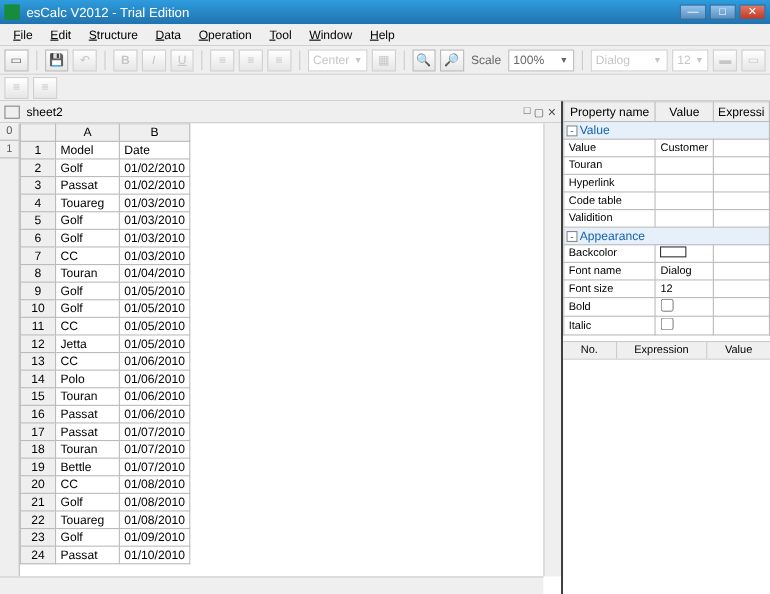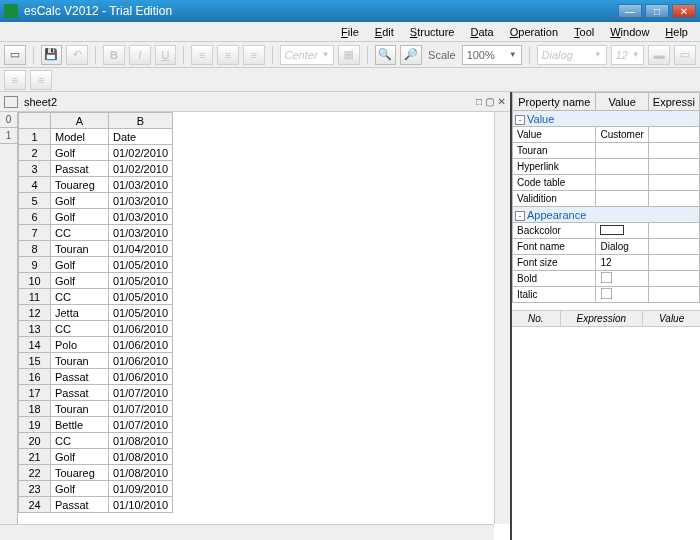--- a/index.html
+++ b/index.html
@@ -3,29 +3,29 @@
 <meta charset="utf-8">
 <style>
 * { box-sizing: border-box; margin: 0; padding: 0; font-family: Arial, sans-serif; font-size: 11px; }
 body { background: #fff; width: 700px; height: 540px; overflow: hidden; }
 .titlebar { height: 22px; background: linear-gradient(#2e9cde,#2073ae); color: #fff; display: flex; align-items: center; padding: 0 4px; }
 .titlebar .appicon { width: 14px; height: 14px; background: #168c3c; margin-right: 6px; }
 .titlebar .title { flex: 1; font-size: 12px; }
 .winbtns { display: flex; gap: 3px; }
 .winbtn { width: 24px; height: 14px; border: 1px solid #3a70a0; background: linear-gradient(#92c4ea,#5a8fc2); color: #fff; display: flex; align-items: center; justify-content: center; font-size: 10px; cursor: pointer; }
 .winbtn.close { background: linear-gradient(#e27765,#c03b23); }
-.menubar { height: 20px; background: #efefef; display: flex; align-items: center; padding: 0 4px; border-bottom: 1px solid #ccc; justify-content: flex-end; }
+.menubar { height: 20px; background: #efefef; display: flex; align-items: center; padding: 0 4px; border-bottom: 1px solid #ccc; }
 .menuitem { padding: 2px 8px; cursor: pointer; }
 .menuitem u { text-decoration: underline; }
 .toolbar { height: 26px; background: #efefef; display: flex; align-items: center; padding: 2px 4px; gap: 4px; border-bottom: 1px solid #ccc; }
 .tbtn { width: 22px; height: 20px; border: 1px solid #bbb; background: linear-gradient(#fff,#e6e6e6); display: flex; align-items: center; justify-content: center; cursor: pointer; color: #555; font-size: 11px; }
 .tbtn.dis { color: #c6c6c6; border-color: #d0d0d0; cursor: default; }
 .sep { width: 1px; height: 18px; background: #ccc; margin: 0 3px; }
 .combo { height: 20px; border: 1px solid #bbb; background: #fff; display: flex; align-items: center; padding: 0 4px; min-width: 44px; font-size: 11px; justify-content: space-between; cursor: pointer; color: #666; }
-.combo.dis { color: #c6c6c6; border-color: #d0d0d0; cursor: default; font-style: italic; }
+.combo.dis { color: #c6c6c6; border-color: #d0d0d0; cursor: default; }
 .combo .arr { font-size: 8px; margin-left: 4px; }
 .lbl { color: #666; padding: 0 2px; }
 .workarea { display: flex; height: calc(540px - 22px - 20px - 26px - 24px); }
 .secondarybar { height: 24px; background: #efefef; border-bottom: 1px solid #ccc; display: flex; align-items: center; padding: 2px 4px; gap: 4px; }
 .leftpane { flex: 1; display: flex; flex-direction: column; border-right: 2px solid #404040; }
 .sheetheader { height: 20px; display: flex; align-items: center; background: #efefef; border-bottom: 1px solid #ccc; padding: 0 4px; }
 .sheeticon { width: 14px; height: 12px; border: 1px solid #888; margin-right: 6px; }
 .sheetheader .ico { margin-left: auto; display: flex; gap: 3px; }
 .sheetheader .ico span { cursor: pointer; font-size: 10px; color: #555; }
 .grid { flex: 1; display: flex; overflow: hidden; position: relative; }
@@ -44,21 +44,21 @@
 .rightpane { width: 188px; display: flex; flex-direction: column; background: #fff; }
 .propgrid { flex: 1; overflow: auto; }
 .propgrid table { width: 100%; }
 .propgrid th { background: #efefef; height: 18px; }
 .propgrid td { height: 16px; font-size: 10px; }
 .sect { background: #e6f0fa; color: #1560b0; padding-left: 2px; }
 .collapse { display: inline-block; width: 10px; height: 10px; border: 1px solid #888; text-align: center; line-height: 8px; font-size: 9px; margin-right: 2px; cursor: pointer; background: #fff; }
 .swatch { width: 24px; height: 10px; display: inline-block; border: 1px solid #333; }
 .chk input { transform: scale(0.9); }
 .exprhdr { display: flex; border-top: 1px solid #ccc; background: #efefef; }
-.exprhdr div { flex: 1; text-align: center; font-size: 10px; padding: 2px 16px; border-right: 1px solid #ccc; font-style: italic; }
+.exprhdr div { flex: 1; text-align: center; font-size: 10px; padding: 2px 16px; border-right: 1px solid #ccc; }
 </style>
 </head>
 <body>
 
 <div class="titlebar">
   <div class="appicon"></div>
   <div class="title">esCalc V2012 - Trial Edition</div>
   <div class="winbtns">
     <div class="winbtn">—</div>
     <div class="winbtn">□</div>

